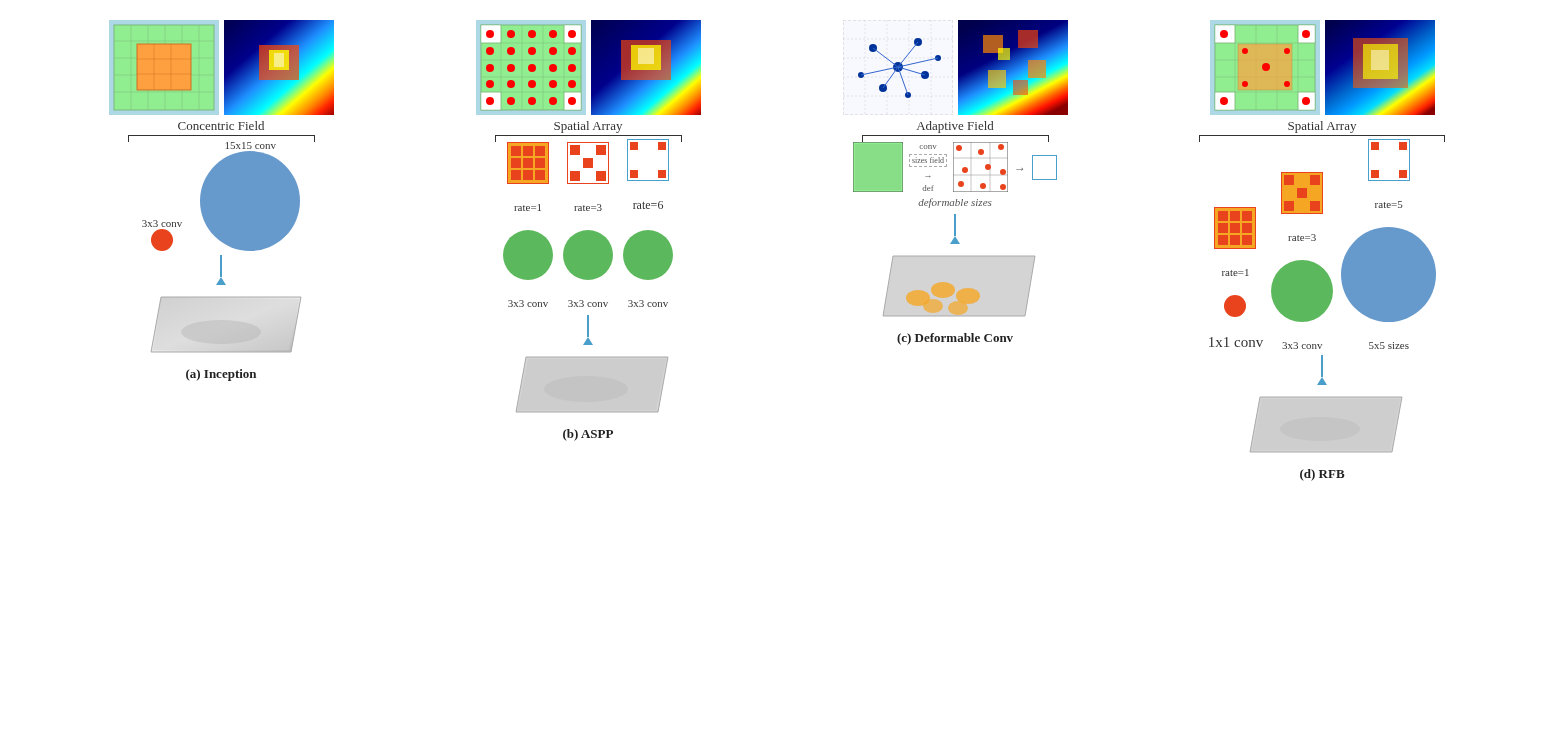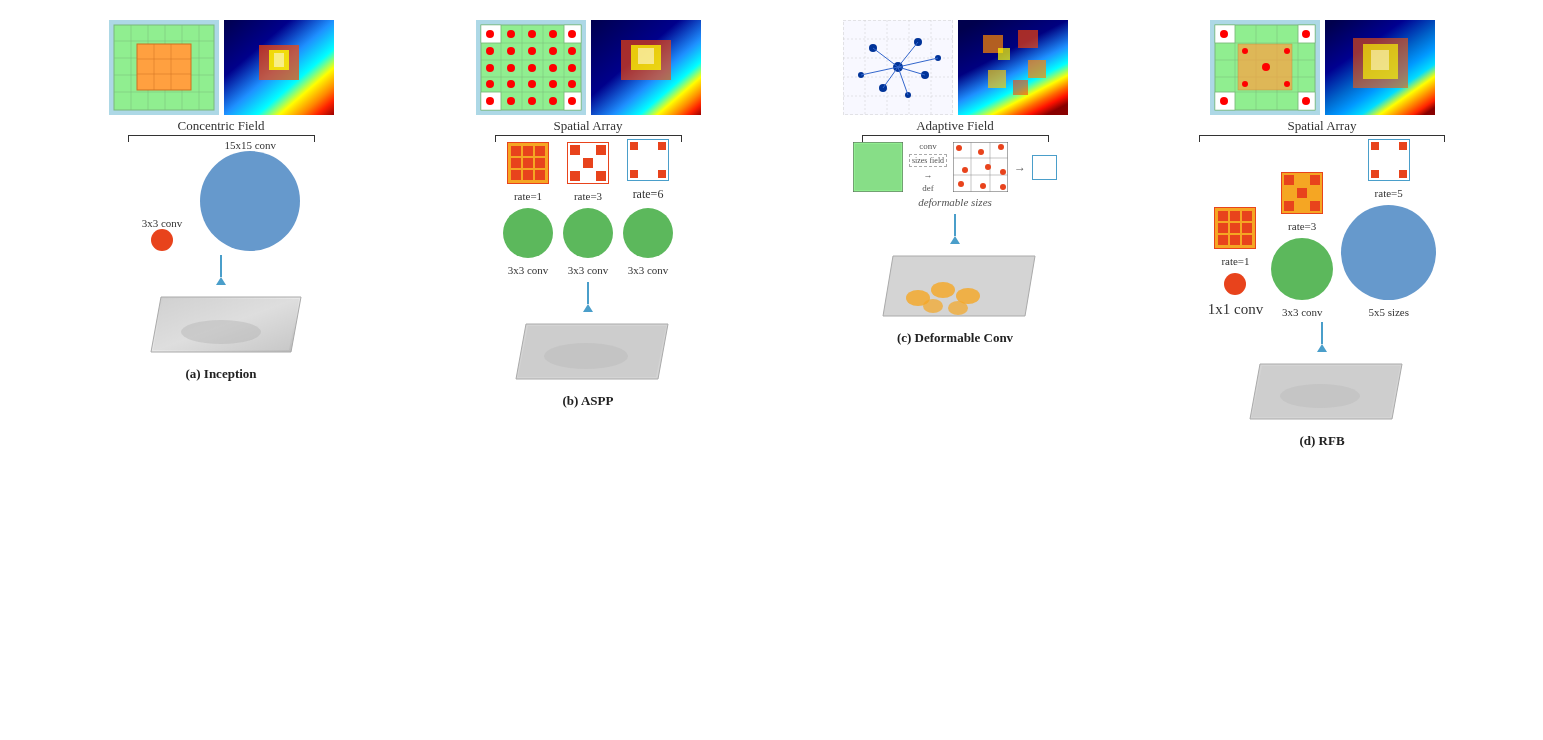--- a/index.html
+++ b/index.html
@@ -40,21 +40,21 @@
     }
 
     .fig-bold {
       font-weight: bold;
     }
 
     .rate-group {
       display: flex;
       flex-direction: column;
       align-items: center;
-      gap: 6px;
+      gap: 17px;
     }
 
     
     .aspp-kernels {
       display: flex;
       flex-direction: row;
       gap: 10px;
       align-items: flex-end;
     }
 

